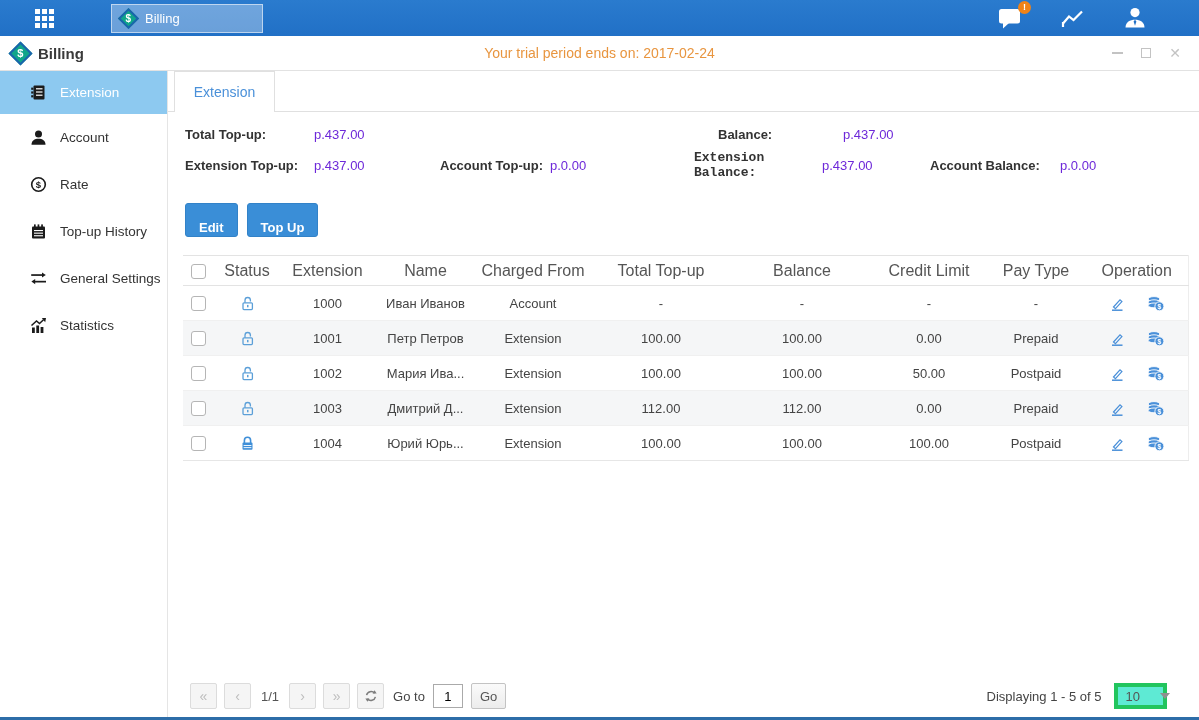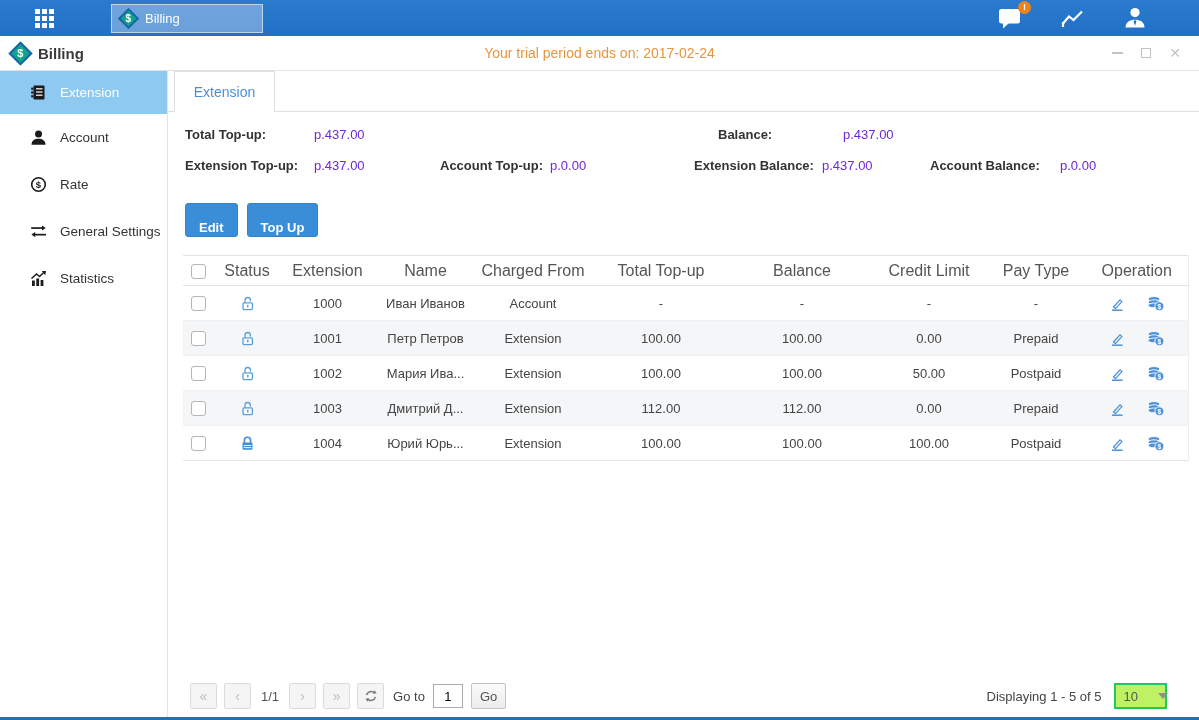--- a/index.html
+++ b/index.html
@@ -68,21 +68,21 @@
   }
   .tab-rest { flex:1; border-bottom:1px solid #e0e0e0; }
 
   
   .summary { padding:13px 0 0 17px; font-size:13px; }
   .summary .srow { display:flex; align-items:center; height:18px; margin-bottom:13px; }
   .summary .lbl { font-weight:bold; color:#333; }
   .summary .val { color:#6d28d9; }
   .w-l1 { width:129px; } .w-v1 { width:126px; } .w-l2 { width:110px; } .w-v2 { width:144px; }
   .w-vwide { width:380px; }
-  .w-l3a { width:149px;padding-left:24px; } .w-l3 { width:128px; } .w-v3 { width:108px; } .w-l4 { width:130px; }
+  .w-l3a { width:149px;padding-left:24px; } .w-l3 { width:128px;font-family:Liberation Mono, monospace; } .w-v3 { width:108px; } .w-l4 { width:130px; }
 
   
   .btn-row { padding:16px 0 0 17px; display:flex; gap:9px; }
   .btn {
     background:var(--button,#3a8ed7); border:1px solid #3282c8; color:#fff;
     font-size:13px; font-weight:bold; height:27px; padding:16px 13px; border-radius:3px;
     font-family:"Liberation Sans",sans-serif; cursor:pointer;
   }
 
   
@@ -108,21 +108,21 @@
   .pg-refresh { color:#7d7d7d; }
   .goto-lbl { margin:0 8px 0 2px; }
   .goto-input { width:30px; height:24px; border:1px solid #aaa; text-align:center; font-size:13px; font-family:"Liberation Sans",sans-serif; }
   .go-btn {
     margin-left:8px; height:26px; padding:0 8px; background:linear-gradient(#fafafa,#ececec);
     border:1px solid #c3c3c3; border-radius:2px; color:#555; font-size:13px; cursor:pointer;
     font-family:"Liberation Sans",sans-serif;
   }
   .pg-right { margin-left:auto; display:flex; align-items:center; gap:12px; }
   .page-size {
-    width:53px; height:26px; border:2px solid #22c55e; background:#bef264; display:flex;
+    width:53px; height:26px; border:4px solid #22c55e; background:#5eead4; display:flex;
     align-items:center; padding:0 8px; justify-content:space-between; cursor:pointer; color:#555;gap:20px;
   }
   .page-size .arrow { width:0; height:0; border-left:5px solid transparent; border-right:5px solid transparent; border-top:6px solid #8f8f8f; }
 
   .bottom-edge { height:3px; flex:0 0 3px; background:#2d6da8; }
 </style>
 </head>
 <body>
 
 <div class="screen">
@@ -209,20 +209,32 @@
           <path d="M1.5 15.8 c0-4.2 3.1-6 7-6 s7 1.8 7 6 z" fill="#1b1b1b"></path>
         </svg>
         <span>Account</span>
       </div>
       <div class="side-item">
         <svg width="17" height="17" viewBox="0 0 17 17">
           <circle cx="8.5" cy="8.5" r="6.8" fill="none" stroke="#1b1b1b" stroke-width="1.6"></circle>
           <text x="8.5" y="12" text-anchor="middle" font-size="9.5" font-weight="bold" fill="#1b1b1b" font-family="Liberation Sans, sans-serif">$</text>
         </svg>
         <span>Rate</span>
+      </div>
+      <div class="side-item">
+        <svg width="17" height="17" viewBox="0 0 17 17">
+          <rect x="2" y="3.5" width="13" height="12" rx="1" fill="#1b1b1b"></rect>
+          <rect x="4" y="1.4" width="1.7" height="3" fill="#1b1b1b"></rect>
+          <rect x="7.6" y="1.4" width="1.7" height="3" fill="#1b1b1b"></rect>
+          <rect x="11.2" y="1.4" width="1.7" height="3" fill="#1b1b1b"></rect>
+          <rect x="4" y="7" width="9" height="1.1" fill="#fff"></rect>
+          <rect x="4" y="9.6" width="9" height="1.1" fill="#fff"></rect>
+          <rect x="4" y="12.2" width="9" height="1.1" fill="#fff"></rect>
+        </svg>
+        <span>Top-up History</span>
       </div>
       <div class="side-item">
         <svg width="17" height="17" viewBox="0 0 17 17">
           <rect x="1.2" y="4.2" width="11" height="1.7" fill="#1b1b1b"></rect>
           <polygon points="12,2.5 12,7.6 15.8,5" fill="#1b1b1b"></polygon>
           <rect x="5" y="10.8" width="11" height="1.7" fill="#1b1b1b"></rect>
           <polygon points="5.2,9.1 5.2,14.2 1.4,11.6" fill="#1b1b1b"></polygon>
         </svg>
         <span>General Settings</span>
       </div>

